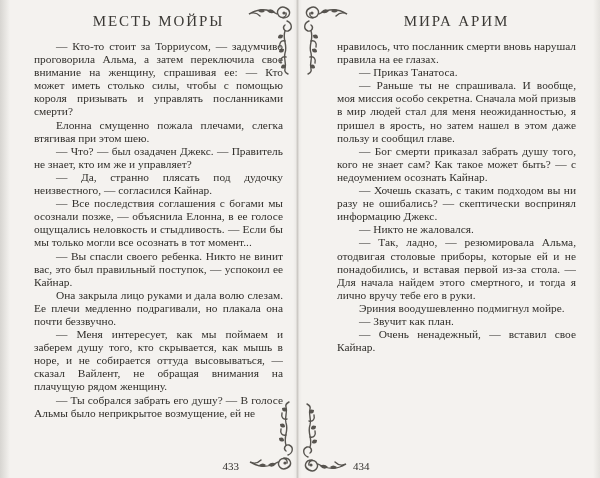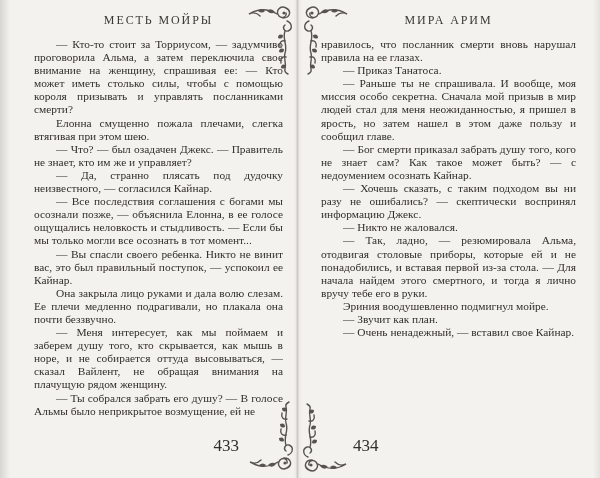--- a/index.html
+++ b/index.html
@@ -37,41 +37,41 @@
       rgba(130,125,118,0.06) 30%,
       rgba(130,125,118,0.35) 50%,
       rgba(130,125,118,0.06) 70%,
       rgba(130,125,118,0) 100%);
   }
   .page{
     position:relative;height:478px;box-sizing:border-box;
     color:var(--text);
   }
   .page-left{width:297px;padding:13px 14px 0 34px;}
-  .page-right{width:303px;padding:13px 24px 0 24px;}
+  .page-right{width:303px;padding:13px 24px 0 40px;}
   .running-header{
     text-align:center;
-    font-size:12px;
+    font-size:15px;
     letter-spacing:1.9px;
     color:#3b3935;
     margin-bottom:10px;
     white-space:nowrap;
   }
   .page-body p{
     margin:0;
     font-size:11.4px;
     line-height:13.1px;
     text-align:justify;
     text-indent:22px;
     color:var(--text);
   }
   .page-body p.no-indent{text-indent:0;}
   .page-footer{
-    position:absolute;bottom:22px;
-    font-size:17px;color:var(--text);
+    position:absolute;bottom:6px;
+    font-size:11px;color:var(--text);
   }
   .footer-left{right:58px;}
   .footer-right{left:56px;margin-top:8px;}
   .orn{
     position:absolute;width:48px;height:70px;
     color:var(--ornament);
     opacity:.92;
   }
   .orn-tl{top:5px;left:4px;}
   .orn-tr{top:5px;right:2px;transform:scaleX(-1);}

